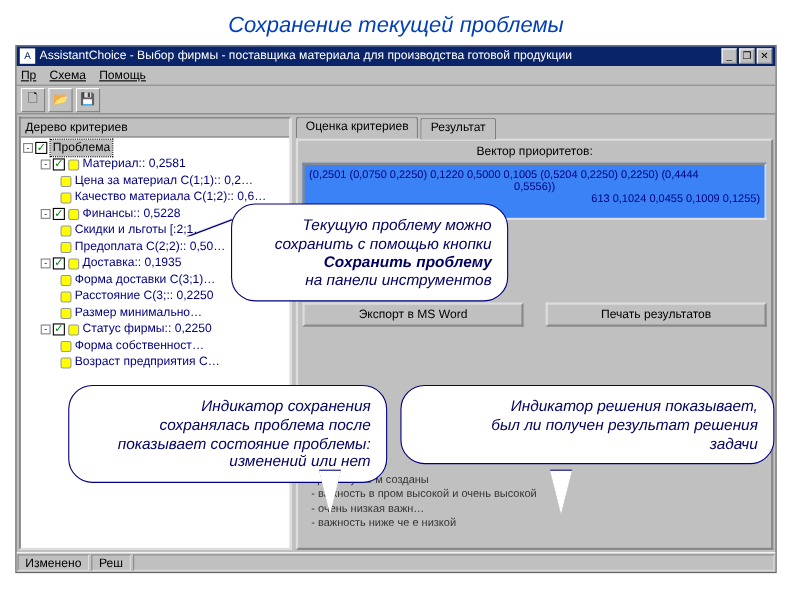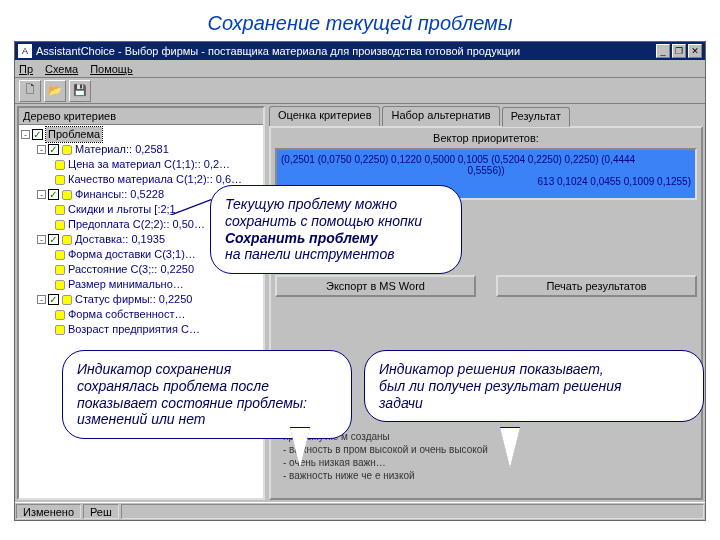--- a/index.html
+++ b/index.html
@@ -34,21 +34,21 @@
   .panel .hdr{text-align:center;font-size:11px;margin-bottom:4px;}
   .databox{background:#3b82f6;border:2px inset #ddd;padding:4px;height:52px;font-size:10px;color:#000080;overflow:hidden;}
   .eigen{margin-top:6px;font-size:10px;color:#000080;}
   .concl{margin-top:8px;font-size:11px;}
   .btnrow{display:flex;justify-content:space-between;margin-top:16px;gap:20px;}
   .wbtn{flex:1;height:22px;font-size:11px;background:#c0c0c0;border:2px outset #ddd;text-align:center;line-height:18px;}
   .status{position:absolute;bottom:0;left:0;right:0;height:18px;background:#c0c0c0;border-top:1px solid #fff;display:flex;font-size:11px;}
   .status .cell{border:1px inset #ddd;padding:1px 6px;margin:1px;}
   .status .cf{flex:1;}
   
-  .bubble{position:absolute;background:#fff;border:1px solid #000080;border-radius:22px;padding:10px 14px;font-size:14px;color:#000060;text-align:left;font-style:italic;line-height:1.2;}
+  .bubble{position:absolute;background:#fff;border:1px solid #000080;border-radius:22px;padding:10px 14px;font-size:14px;color:#000060;text-align:right;font-style:italic;line-height:1.2;}
   .bubble b{font-style:italic;font-weight:bold;}
   .co1{left:210px;top:185px;width:252px;}
   .co2{left:62px;top:350px;width:290px;}
   .co3{left:364px;top:350px;width:340px;}
   
   .tail{position:absolute;width:0;height:0;}
   .t1{left:170px;top:200px;border-left:42px solid transparent;border-right:10px solid transparent;border-bottom:16px solid #fff;filter:drop-shadow(-1px -1px 0 #000080);}
   .t2{left:290px;top:428px;border-left:10px solid transparent;border-right:10px solid transparent;border-bottom:40px solid #fff;filter:drop-shadow(0 1px 0 #000080);transform:rotate(180deg);}
   .t3{left:500px;top:428px;border-left:10px solid transparent;border-right:10px solid transparent;border-bottom:40px solid #fff;filter:drop-shadow(0 1px 0 #000080);transform:rotate(180deg);}
   .lowlist{position:absolute;left:268px;top:388px;font-size:10px;color:#333;line-height:13px;width:280px;}
@@ -152,21 +152,20 @@
         <div class="n i2">
             <span class="ic-y"></span>
             <span>Возраст предприятия С…</span>
           </div>
       </div>
     </div>
 
     <div class="right-pane">
       <div class="tabs">
         <div class="tab">Оценка критериев</div>
-        <div class="tab">Набор альтернатив</div>
         <div class="tab active">Результат</div>
       </div>
       <div class="panel">
         <div class="hdr">Вектор приоритетов:</div>
         <div class="databox">
           <div>(0,2501 (0,0750 0,2250) 0,1220 0,5000 0,1005 (0,5204 0,2250) 0,2250) (0,4444</div>
           <div style="text-align:center">0,5556))</div>
           <div style="text-align:right">613 0,1024 0,0455 0,1009 0,1255)</div>
         </div>
         <div class="eigen">

